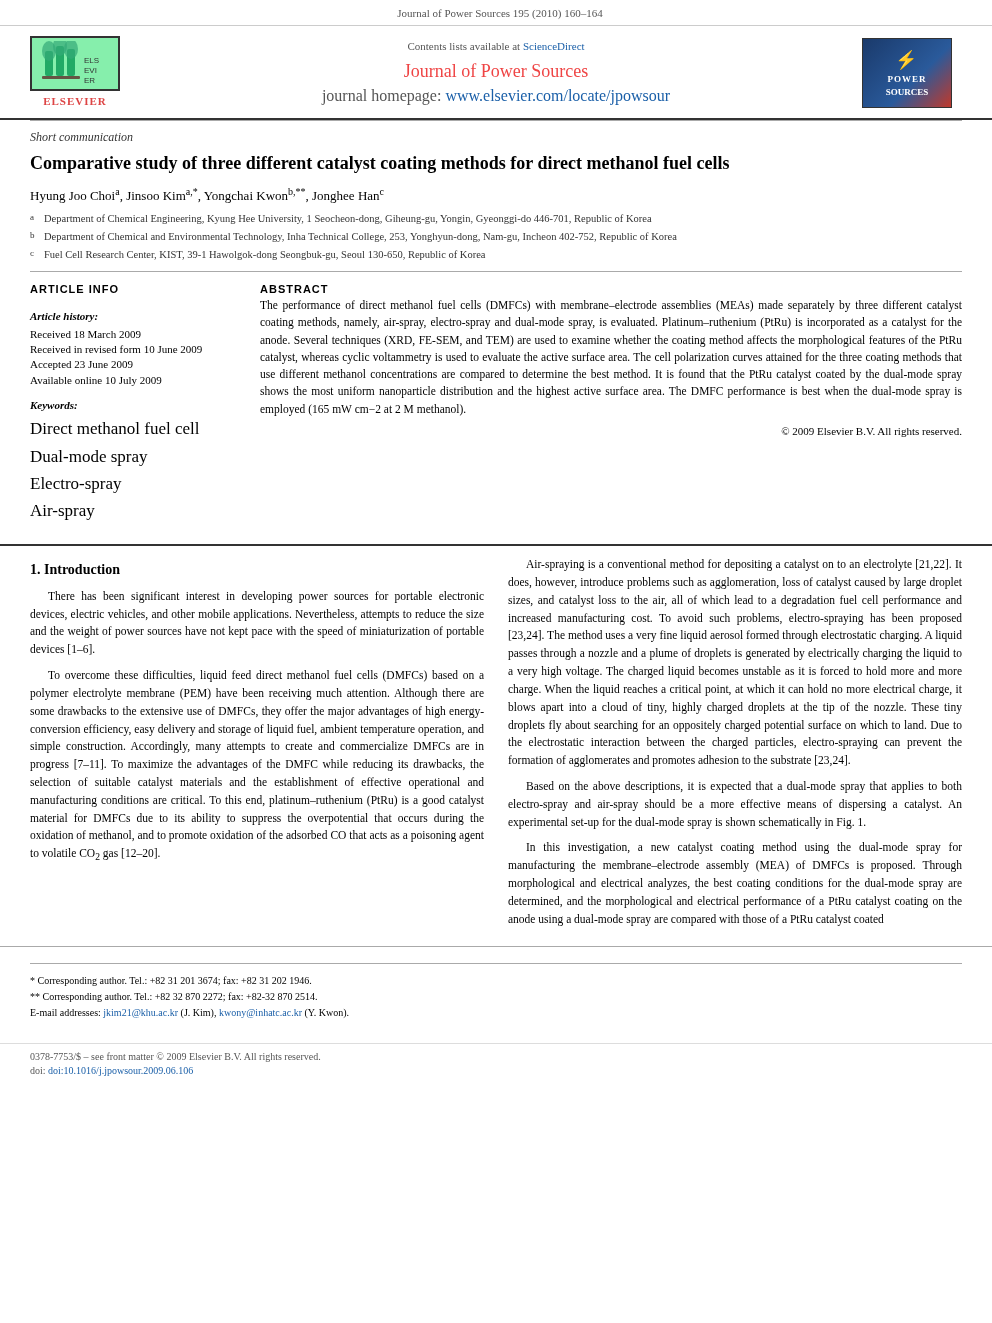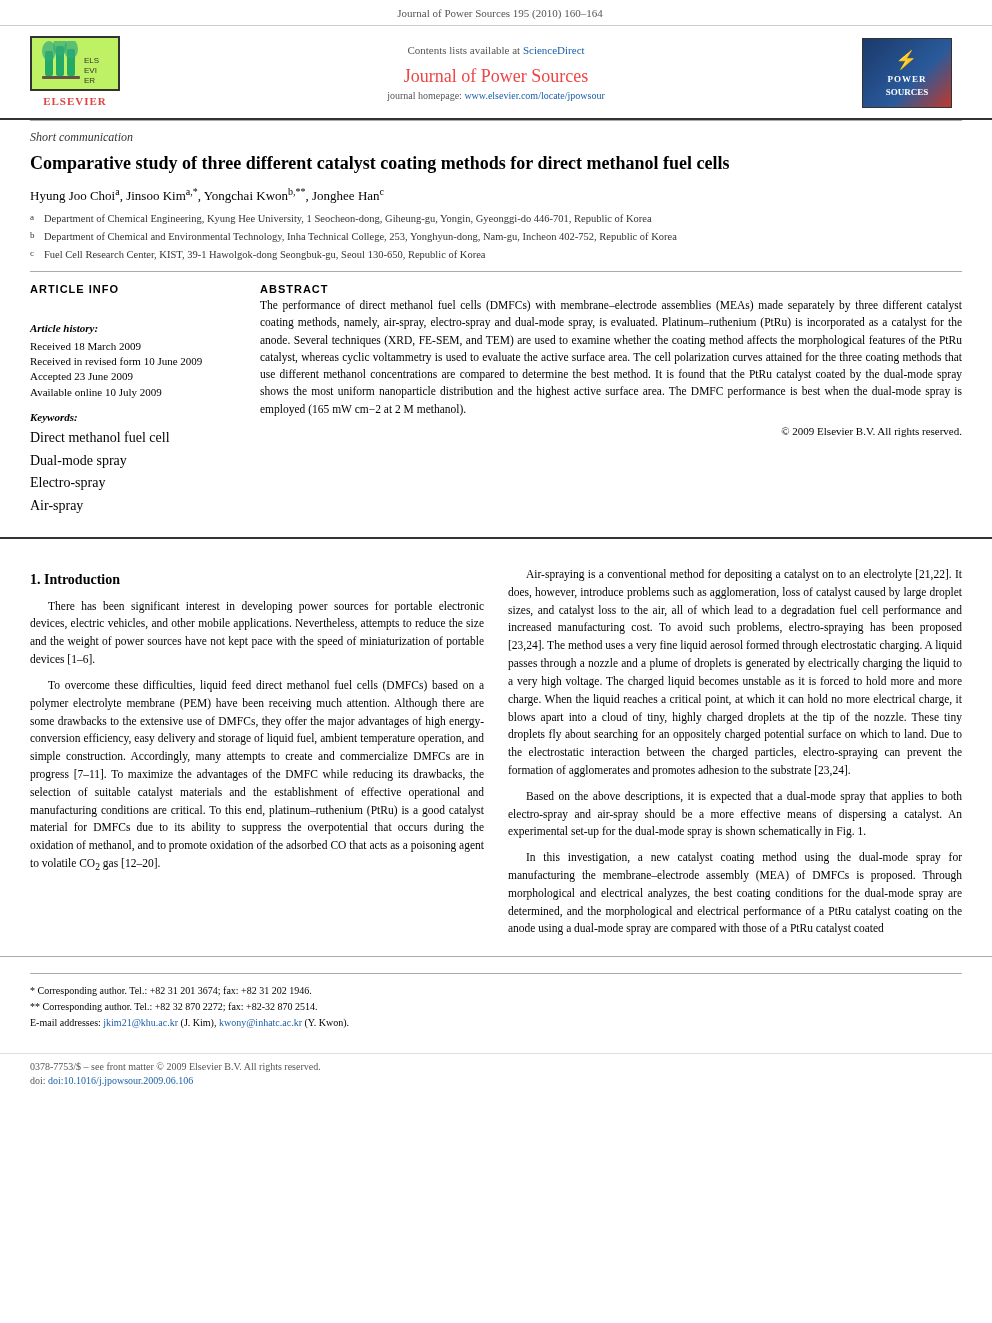--- a/index.html
+++ b/index.html
@@ -44,21 +44,21 @@
     }
     .elsevier-box {
       width: 90px;
       height: 55px;
       border: 2px solid #333;
       display: flex;
       align-items: center;
       justify-content: center;
       font-size: 9px;
       color: #555;
-      background: #bef264;
+      background: #86efac;
       margin-bottom: 3px;
     }
     .elsevier-text {
       font-size: 11px;
       font-weight: bold;
       color: #d44;
       letter-spacing: 1px;
     }
     .header-center {
       flex: 1;
@@ -73,21 +73,21 @@
       color: #1a5fa8;
       text-decoration: none;
     }
     .journal-title {
       font-size: 18px;
       font-weight: normal;
       color: #ef4444;
       font-family: Georgia, serif;
     }
     .journal-homepage {
-      font-size: 10px;
+      font-size: 16px;
       color: #555;
     }
     .homepage-link {
       color: #1a5fa8;
     }
     .header-right {
       width: 100px;
     }
     .journal-logo-box {
       width: 90px;
@@ -172,40 +172,40 @@
       min-width: 210px;
     }
     .right-col {
       flex: 1;
     }
     .article-info-title {
       font-size: 11px;
       font-weight: bold;
       letter-spacing: 1px;
       text-transform: uppercase;
-      margin-bottom: 24px;
+      margin-bottom: 12px;
       color: #000;
       font-family: Arial, sans-serif;
     }
     .info-section {
       margin-bottom: 10px;
     }
     .info-label {
       font-size: 11px;
       font-style: italic;
       font-weight: bold;
       color: #000;
       margin-bottom: 2px;
     }
     .info-date {
       font-size: 11px;
       color: #000;
     }
     .keywords-list {
-      font-size: 14px;
+      font-size: 17px;
       color: #000;
       line-height: 1.6;
     }
     .abstract-title {
       font-size: 11px;
       font-weight: bold;
       letter-spacing: 1px;
       text-transform: uppercase;
       margin-bottom: 0;
       font-family: Arial, sans-serif;
@@ -217,21 +217,21 @@
       text-align: justify;
     }
     .copyright {
       font-size: 11px;
       text-align: right;
       margin-top: 6px;
       color: #000;
     }
     
     .main-body {
-      padding: 27px 30px 10px 30px;
+      padding: 10px 30px 10px 30px;
       border-top: 2px solid #333;
     }
     .body-two-col {
       display: flex;
       gap: 24px;
     }
     .body-left {
       flex: 1;
     }
     .body-right {

